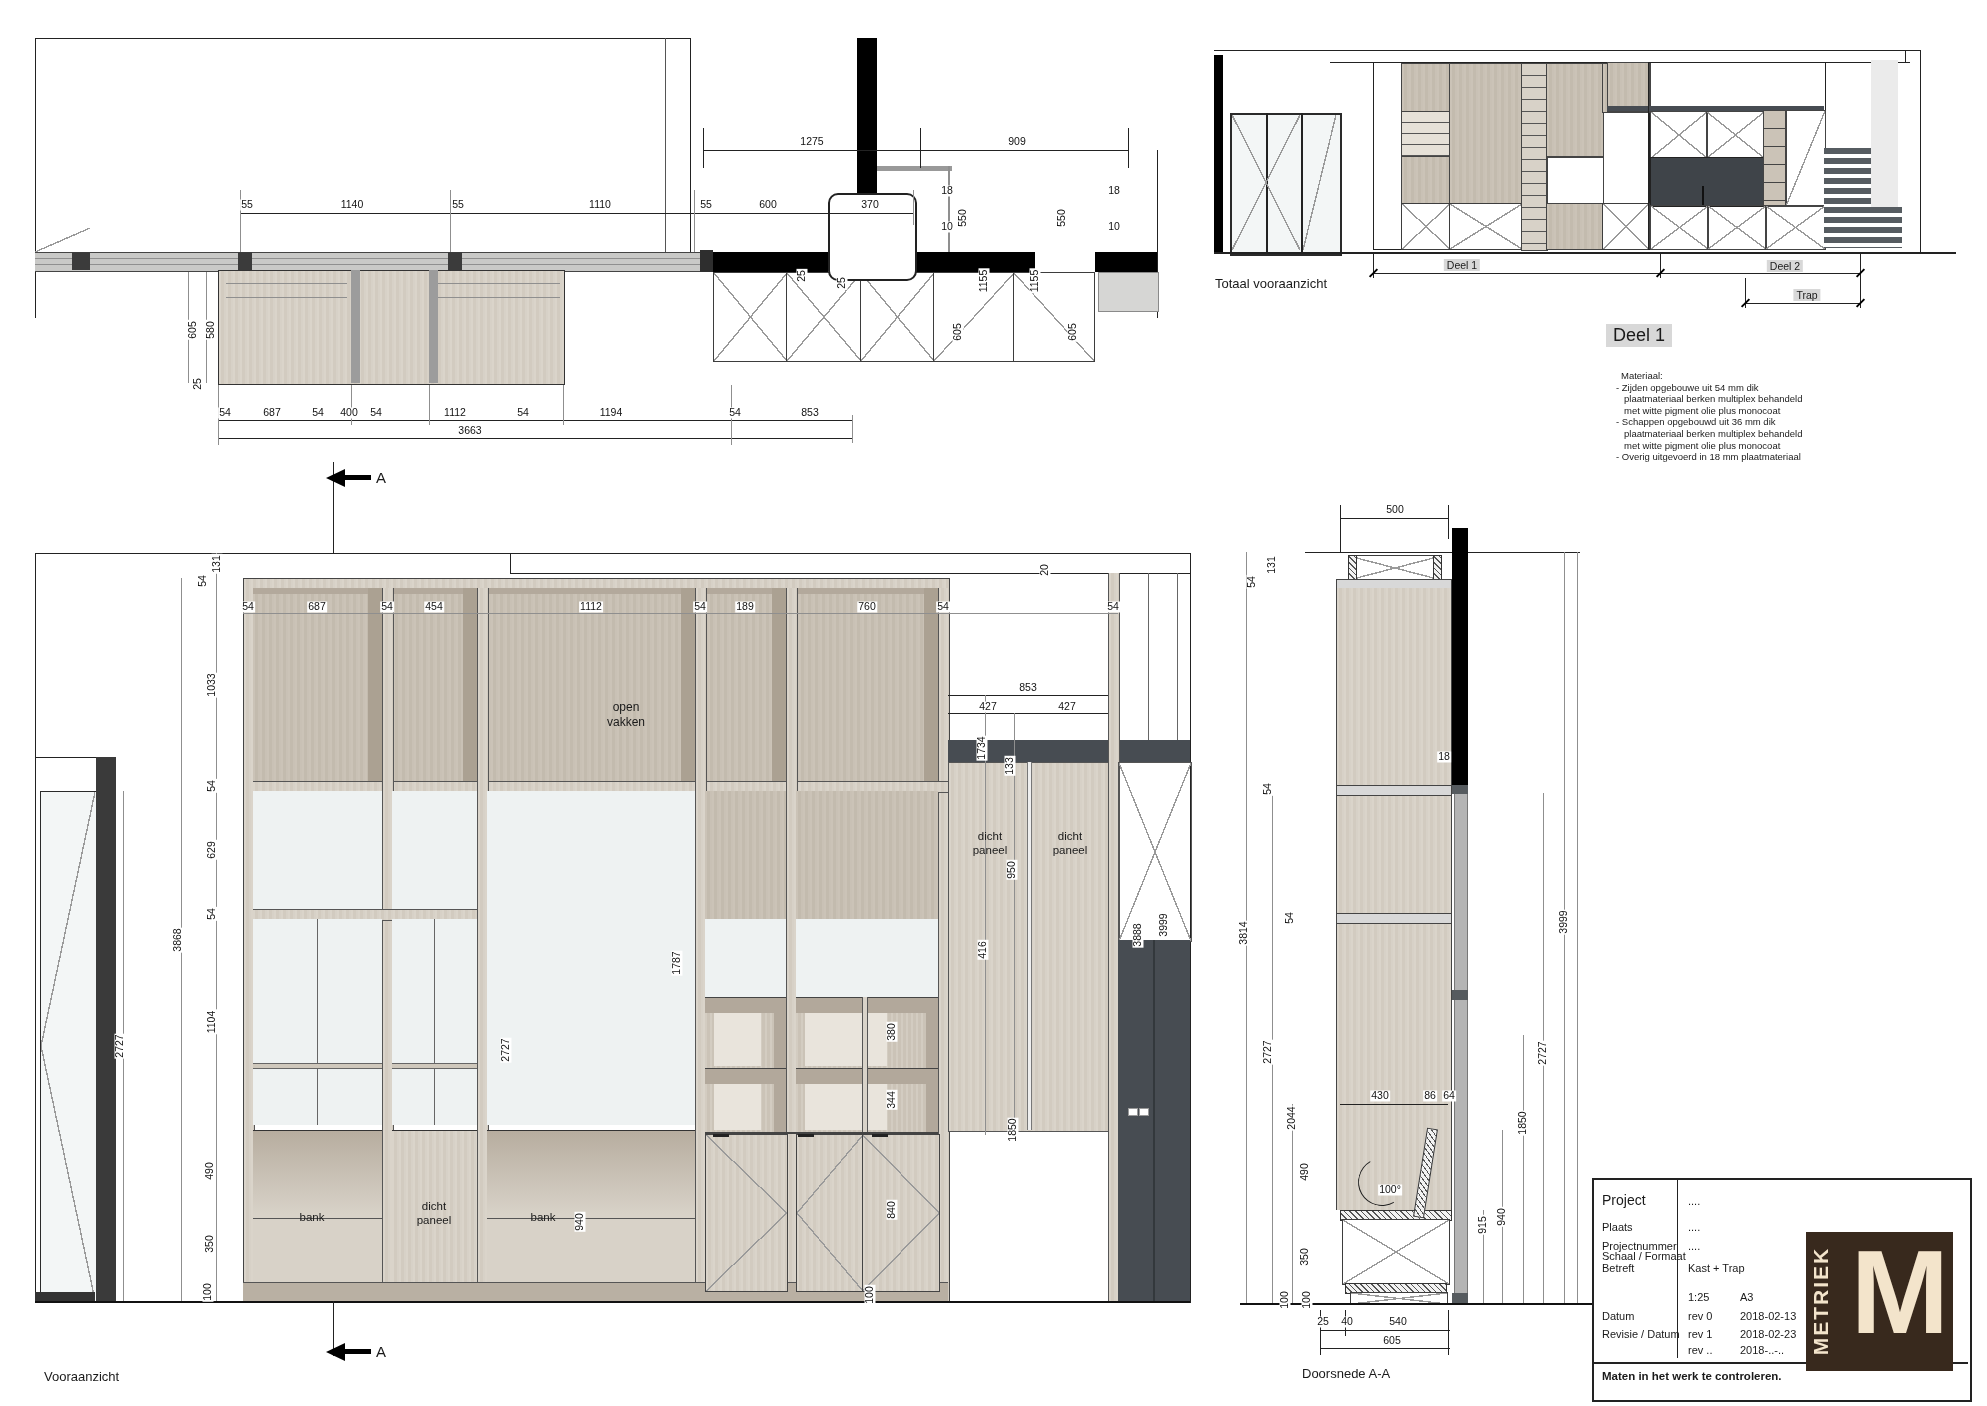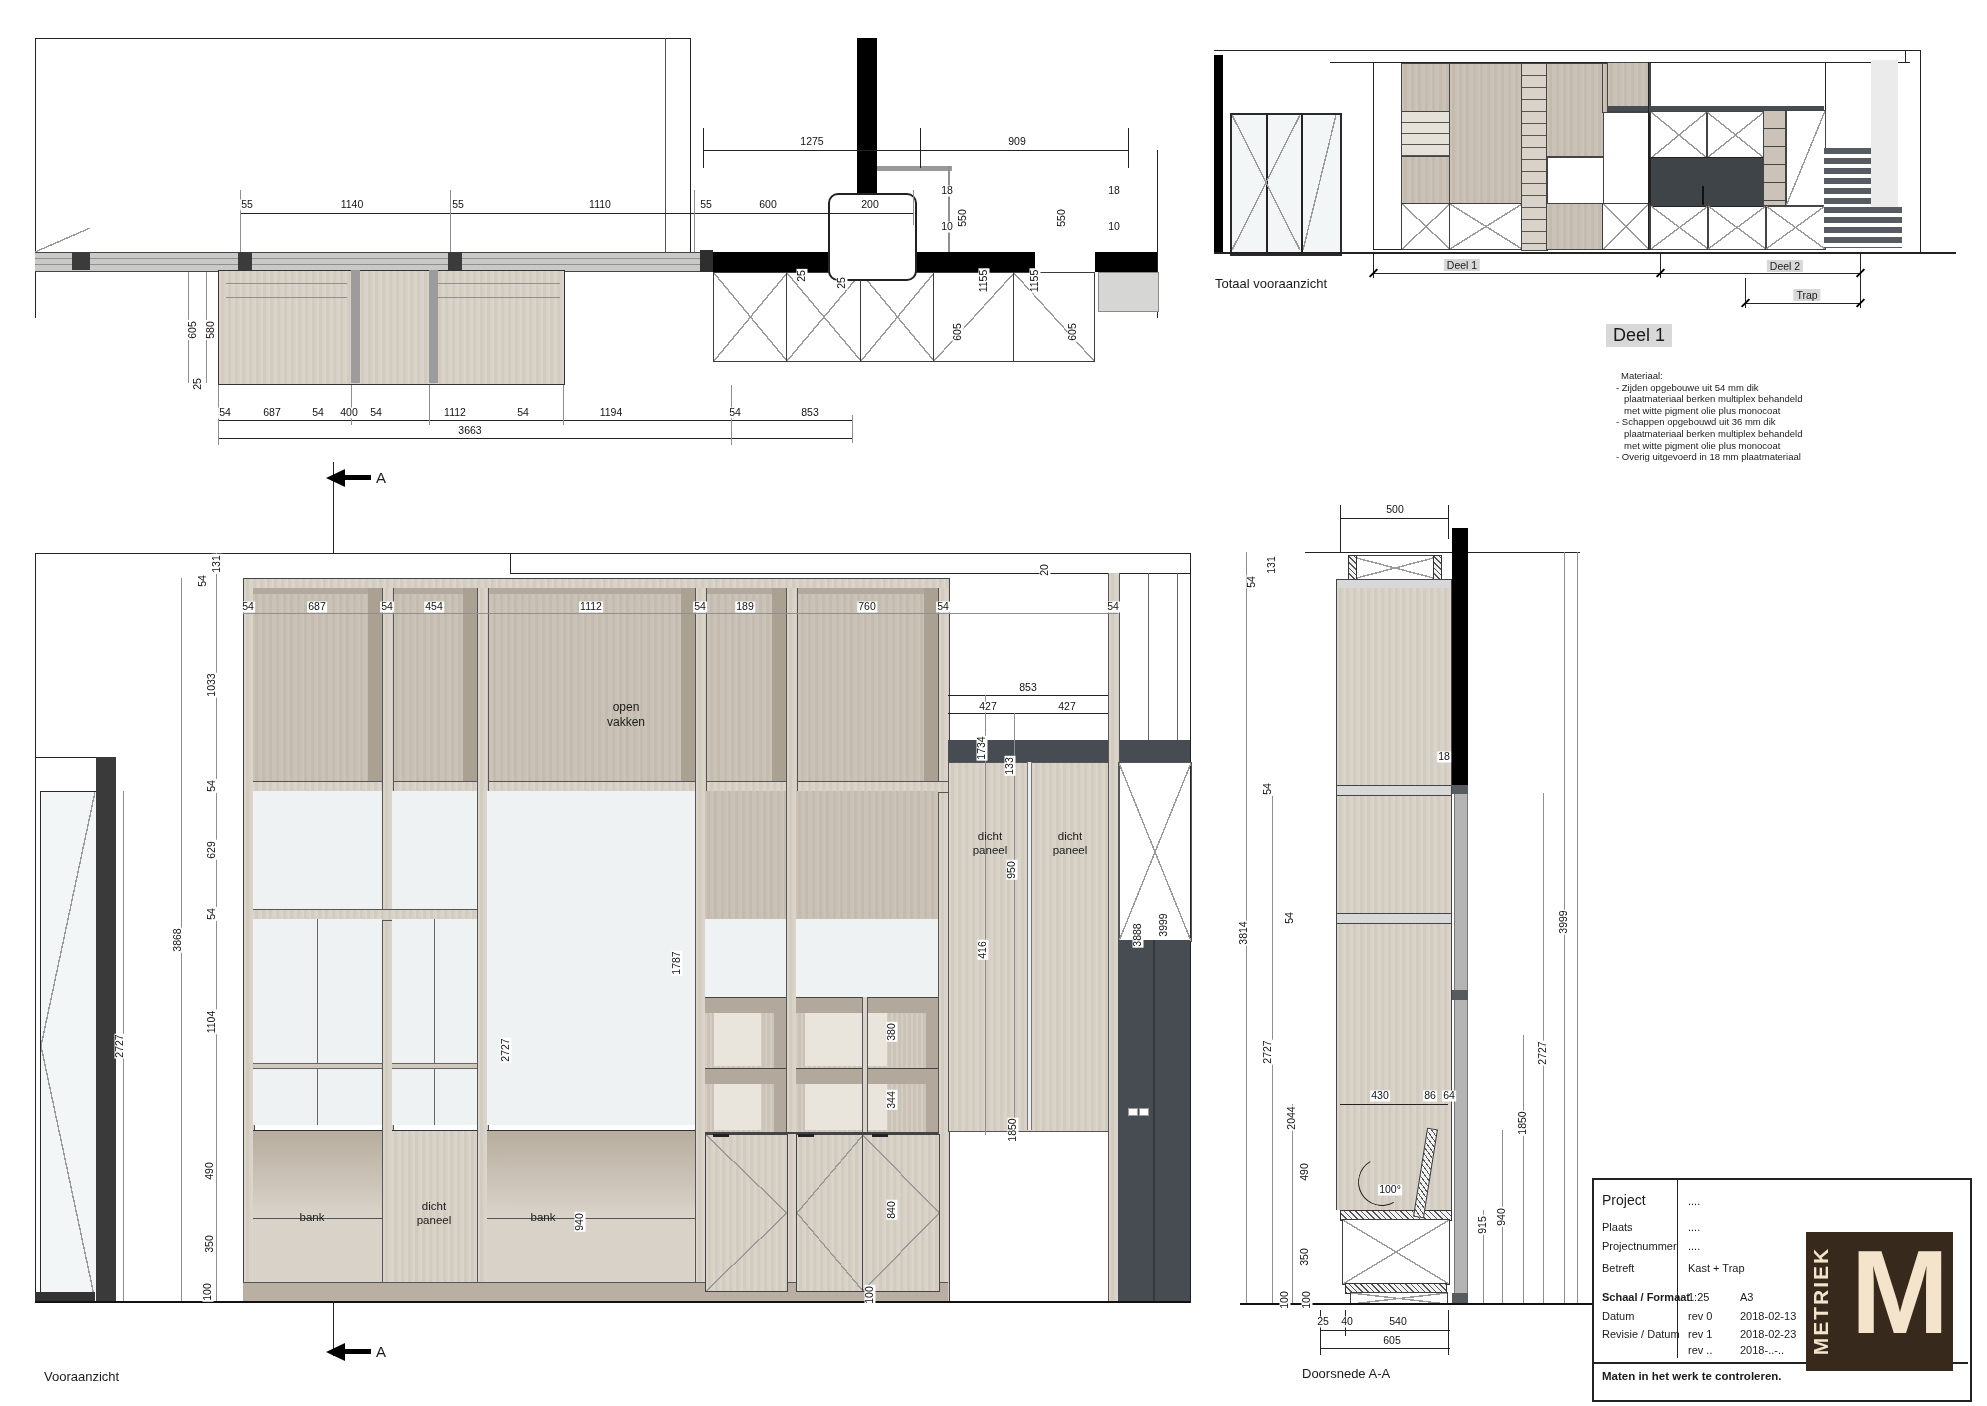--- a/index.html
+++ b/index.html
@@ -383,21 +383,21 @@
     <div class="v" style="left:1677px;top:1180px;height:178px;"></div>
     <div class="h" style="left:1592px;top:1362px;width:376px;height:2px;background:#222;"></div>
     <span class="tb-label" style="top:1192px;font-size:14px;">Project</span>
     <span class="tb-v1" style="top:1195px;">....</span>
     <span class="tb-label" style="top:1221px;">Plaats</span>
     <span class="tb-v1" style="top:1221px;">....</span>
     <span class="tb-label" style="top:1240px;">Projectnummer</span>
     <span class="tb-v1" style="top:1240px;">....</span>
     <span class="tb-label" style="top:1262px;">Betreft</span>
     <span class="tb-v1" style="top:1262px;">Kast + Trap</span>
-    <span class="tb-label" style="top:1291px;font-weight:bold;">Schaal / Formaat</span>
+    <span class="tb-label" style="top:1250px;">Schaal / Formaat</span>
     <span class="tb-v1" style="top:1291px;">1:25</span>
     <span class="tb-v2" style="top:1291px;left:1740px;">A3</span>
     <span class="tb-label" style="top:1310px;">Datum</span>
     <span class="tb-v1" style="top:1310px;">rev 0</span>
     <span class="tb-v2" style="top:1310px;left:1740px;">2018-02-13</span>
     <span class="tb-label" style="top:1328px;">Revisie / Datum</span>
     <span class="tb-v1" style="top:1328px;">rev 1</span>
     <span class="tb-v2" style="top:1328px;left:1740px;">2018-02-23</span>
     <span class="tb-v1" style="top:1344px;">rev ..</span>
     <span class="tb-v2" style="top:1344px;left:1740px;">2018-..-..</span>
@@ -411,21 +411,21 @@
 
   <div id="dims-plan" class="abs" style="left:0;top:0;width:100%;height:100%;">
       <span class="dim" style="left: 812px; top: 142px;">1275</span>
       <span class="dim" style="left: 1017px; top: 142px;">909</span>
       <span class="dim" style="left: 247px; top: 205px;">55</span>
       <span class="dim" style="left: 352px; top: 205px;">1140</span>
       <span class="dim" style="left: 458px; top: 205px;">55</span>
       <span class="dim" style="left: 600px; top: 205px;">1110</span>
       <span class="dim" style="left: 706px; top: 205px;">55</span>
       <span class="dim" style="left: 768px; top: 205px;">600</span>
-      <span class="dim" style="left: 870px; top: 205px;">200</span>
+      <span class="dim" style="left: 870px; top: 205px;">370</span>
       <span class="dim" style="left: 947px; top: 191px;">18</span>
       <span class="dim" style="left: 947px; top: 227px;">10</span>
       <span class="dim rot" style="left: 963px; top: 218px;">550</span>
       <span class="dim rot" style="left: 1062px; top: 218px;">550</span>
       <span class="dim" style="left: 1114px; top: 191px;">18</span>
       <span class="dim" style="left: 1114px; top: 227px;">10</span>
       <span class="dim rot" style="left: 984px; top: 281px;">1155</span>
       <span class="dim rot" style="left: 1035px; top: 281px;">1155</span>
       <span class="dim rot" style="left: 958px; top: 332px;">605</span>
       <span class="dim rot" style="left: 1073px; top: 332px;">605</span>

